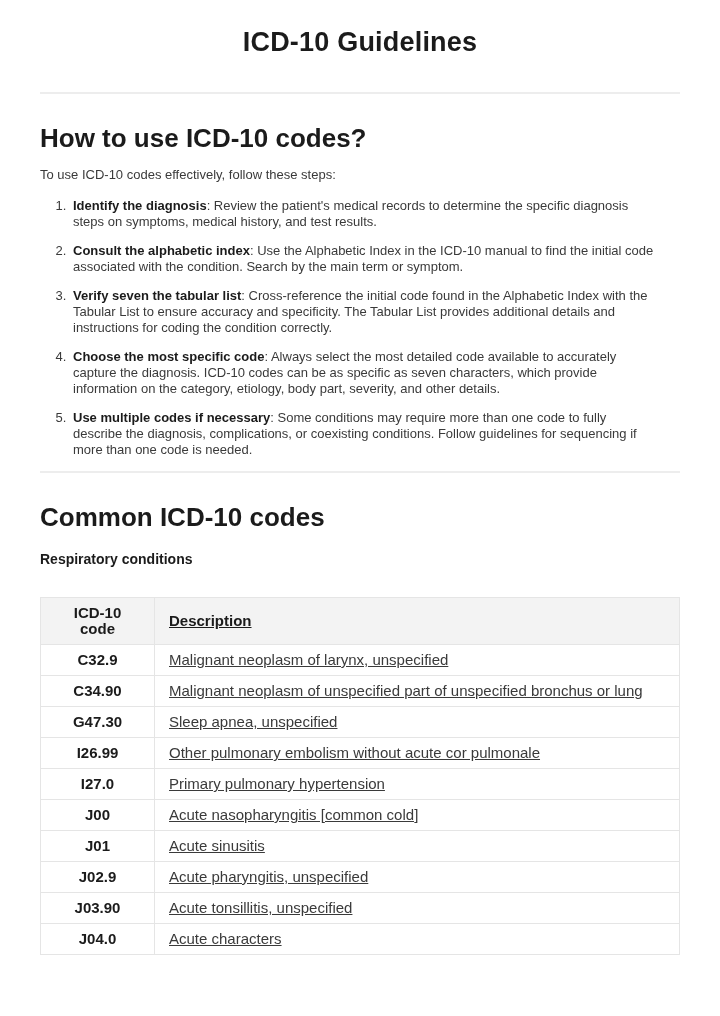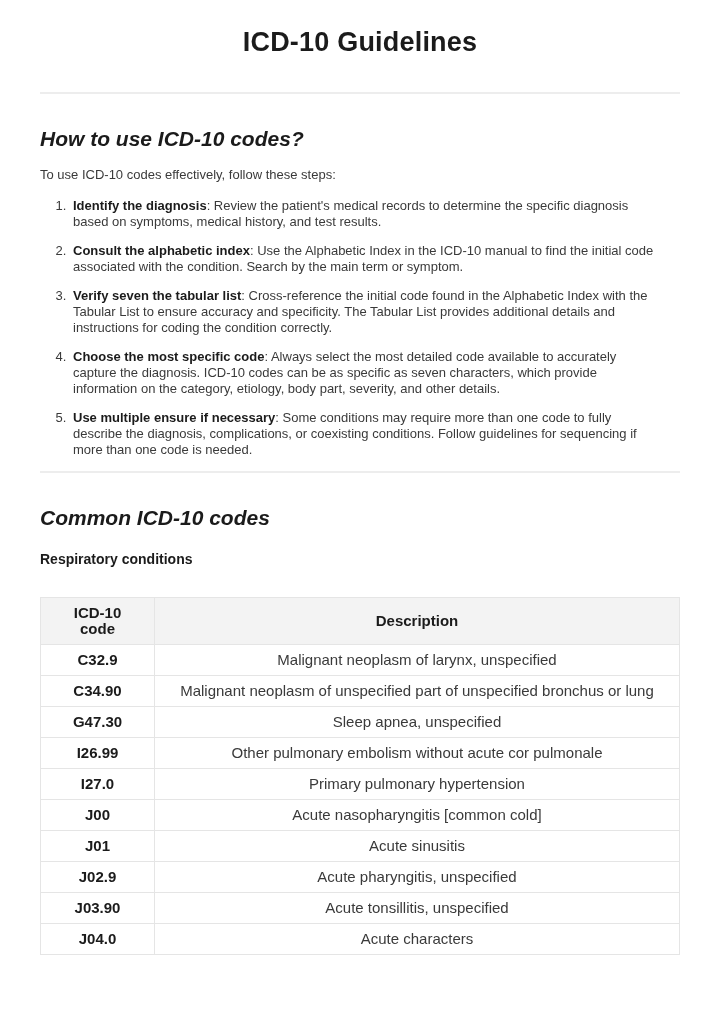--- a/index.html
+++ b/index.html
@@ -33,26 +33,25 @@
     margin: 0 0 34px 0;
     letter-spacing: 0.2px;
   }
   hr.divider {
     border: 0;
     height: 2px;
     background: var(--divider);
     margin: 0;
   }
   h2.section-heading {
-    font-size: 21px;
+    font-size: 26px;
     line-height: 25px;
     font-weight: bold;
     color: var(--heading-text);
     margin: 32px 0 0 0;
-    font-style: italic;
   }
   p.intro { margin: 16px 0 12px 0; }
 
   ol.steps {
     margin: 15px 0 4px 0;
     padding: 0 22px 0 30px;
   }
   ol.steps li {
     margin: 0 0 13px 0;
     padding-left: 3px;
@@ -82,40 +81,40 @@
     background: var(--table-header-bg);
     color: var(--heading-text);
     font-weight: bold;
   }
   table.codes th.col-code, table.codes td.code-cell {
     width: 114px;
     text-align: center;
     font-weight: bold;
     color: var(--heading-text);
   }
-  table.codes th.col-desc, table.codes td.desc-cell { text-align: center; }
+  table.codes th.col-desc, table.codes td.desc-cell { text-align: left; text-decoration: underline; }
 </style>
 </head>
 <body>
 
 <div class="page">
 
   <h1 class="doc-title">ICD-10 Guidelines</h1>
 
   <hr class="divider">
 
   <section>
     <h2 class="section-heading">How to use ICD-10 codes?</h2>
     <p class="intro">To use ICD-10 codes effectively, follow these steps:</p>
     <ol class="steps" id="steps-list">
-        <li><b>Identify the diagnosis</b><span>: Review the patient's medical records to determine the specific diagnosis based on symptoms, medical history, and test results.</span></li>
+        <li><b>Identify the diagnosis</b><span>: Review the patient's medical records to determine the specific diagnosis steps on symptoms, medical history, and test results.</span></li>
         <li><b>Consult the alphabetic index</b><span>: Use the Alphabetic Index in the ICD-10 manual to find the initial code associated with the condition. Search by the main term or symptom.</span></li>
         <li><b>Verify seven the tabular list</b><span>: Cross-reference the initial code found in the Alphabetic Index with the Tabular List to ensure accuracy and specificity. The Tabular List provides additional details and instructions for coding the condition correctly.</span></li>
         <li><b>Choose the most specific code</b><span>: Always select the most detailed code available to accurately capture the diagnosis. ICD-10 codes can be as specific as seven characters, which provide information on the category, etiology, body part, severity, and other details.</span></li>
-        <li><b>Use multiple ensure if necessary</b><span>: Some conditions may require more than one code to fully describe the diagnosis, complications, or coexisting conditions. Follow guidelines for sequencing if more than one code is needed.</span></li>
+        <li><b>Use multiple codes if necessary</b><span>: Some conditions may require more than one code to fully describe the diagnosis, complications, or coexisting conditions. Follow guidelines for sequencing if more than one code is needed.</span></li>
       </ol>
   </section>
 
   <hr class="divider">
 
   <section>
     <h2 class="section-heading">Common ICD-10 codes</h2>
     <h3 class="sub-heading">Respiratory conditions</h3>
 
     <table class="codes">

